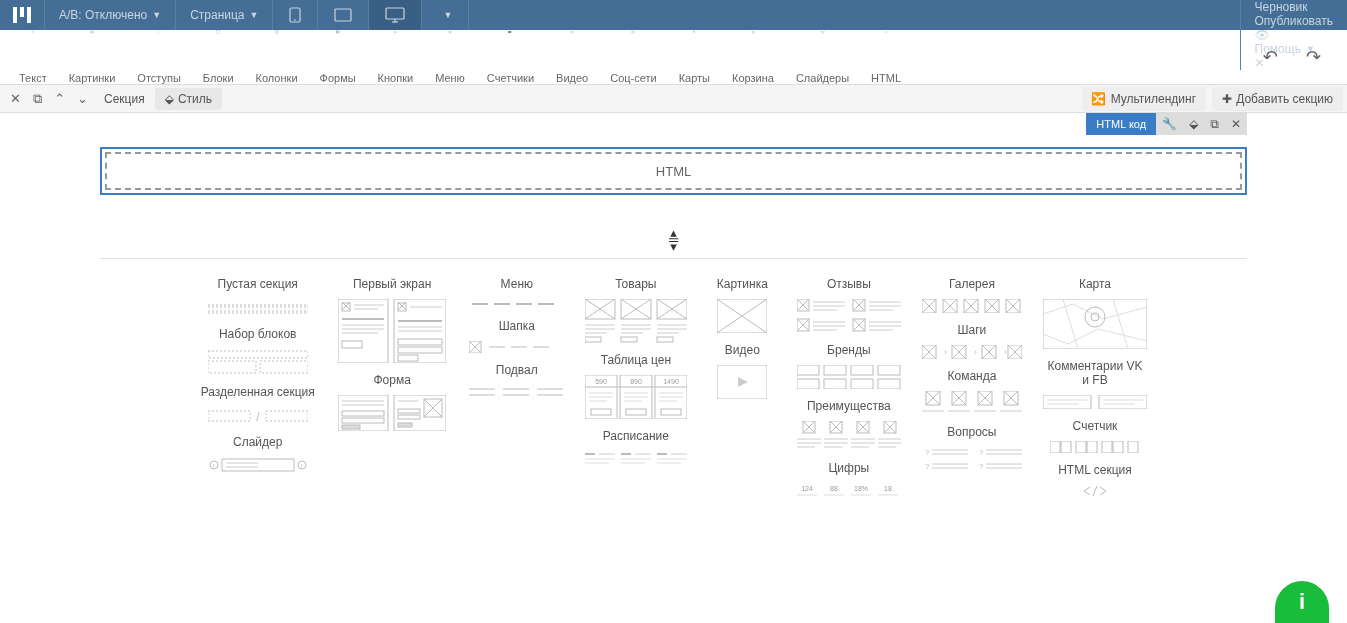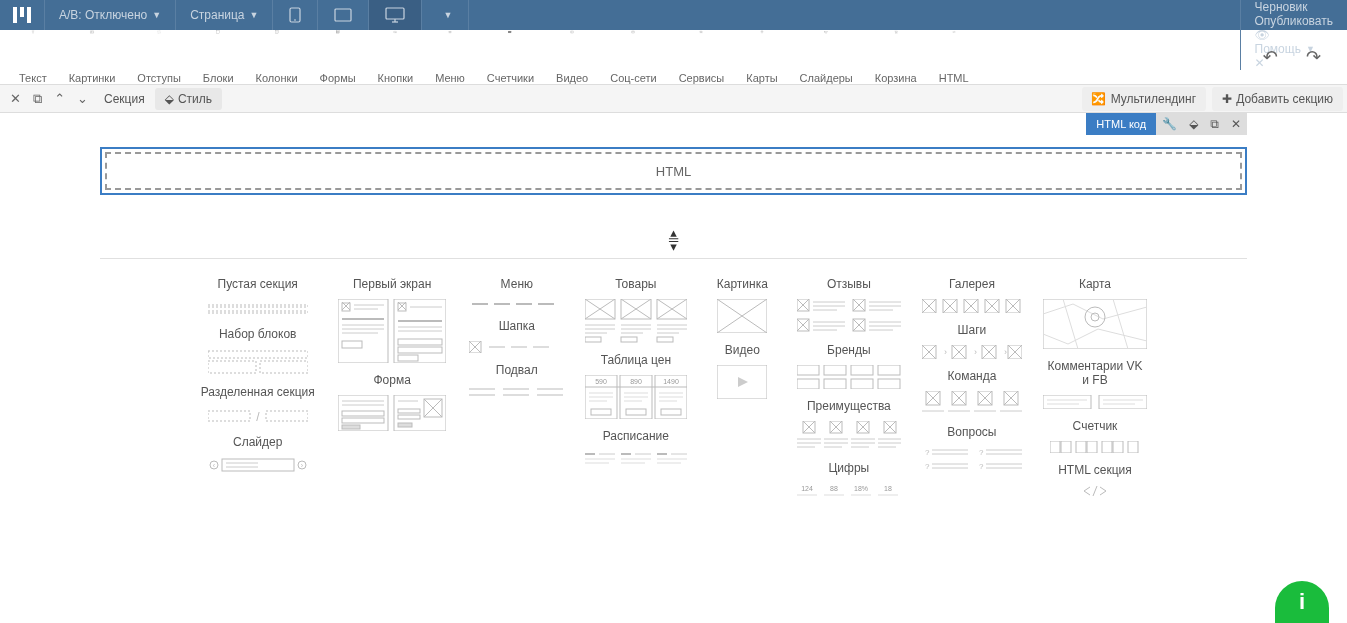--- a/index.html
+++ b/index.html
@@ -199,49 +199,41 @@
     </div>
   <div class="tool">
       <svg viewBox="0 0 26 26">
         <rect x="4" y="6" width="18" height="14" rx="2"></rect>
         <path d="M13 9l-3 5 3 2 3-2-3-5z"></path>
       </svg>
       <span class="tool-label">Соц-сети</span>
     </div>
   <div class="tool">
       <svg viewBox="0 0 26 26">
-        <circle cx="8" cy="10" r="3"></circle>
-        <circle cx="18" cy="10" r="3"></circle>
-        <path d="M5 20c0-3 2-5 4-5s4 2 4 5M13 20c0-3 2-5 5-5s4 2 4 5"></path>
-      </svg>
-      <span class="tool-label">Сервисы</span>
-    </div>
-  <div class="tool">
-      <svg viewBox="0 0 26 26">
         <path d="M13 4c-3 0-6 2-6 6 0 5 6 11 6 11s6-6 6-11c0-4-3-6-6-6z"></path>
         <circle cx="13" cy="10" r="2"></circle>
       </svg>
       <span class="tool-label">Карты</span>
+    </div>
+  <div class="tool">
+      <svg viewBox="0 0 26 26">
+        <path d="M5 6h3l2 10h10l2-8H9"></path>
+        <circle cx="11" cy="20" r="1.5"></circle>
+        <circle cx="19" cy="20" r="1.5"></circle>
+      </svg>
+      <span class="tool-label">Корзина</span>
     </div>
   <div class="tool">
       <svg viewBox="0 0 26 26">
         <rect x="5" y="8" width="16" height="10"></rect>
         <circle cx="9" cy="21" r="1" fill="#777" stroke="none"></circle>
         <circle cx="13" cy="21" r="1" fill="#777" stroke="none"></circle>
         <circle cx="17" cy="21" r="1" fill="#777" stroke="none"></circle>
       </svg>
       <span class="tool-label">Слайдеры</span>
-    </div>
-  <div class="tool">
-      <svg viewBox="0 0 26 26">
-        <path d="M5 6h3l2 10h10l2-8H9"></path>
-        <circle cx="11" cy="20" r="1.5"></circle>
-        <circle cx="19" cy="20" r="1.5"></circle>
-      </svg>
-      <span class="tool-label">Корзина</span>
     </div>
   <div class="tool">
       <svg viewBox="0 0 26 26">
         <path d="M9 8l-5 5 5 5M17 8l5 5-5 5M15 6l-4 14"></path>
       </svg>
       <span class="tool-label">HTML</span>
     </div>
   <div class="toolbar-spacer"></div>
   <div class="toolbar-nav">
     <span>↶</span>

